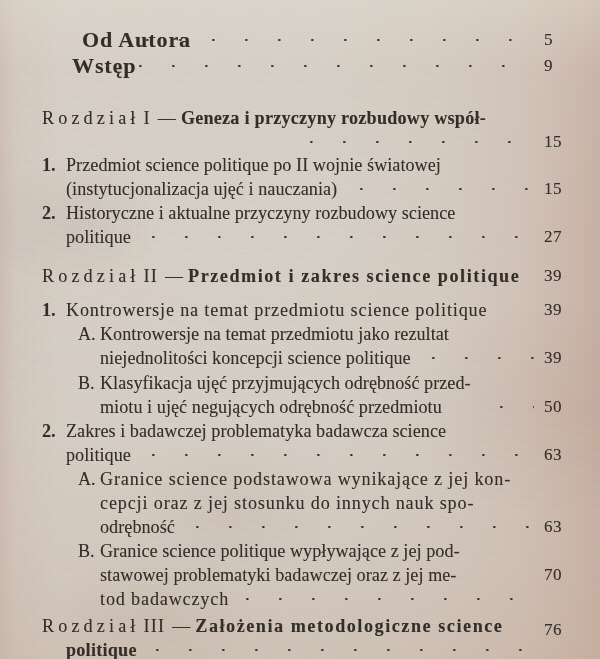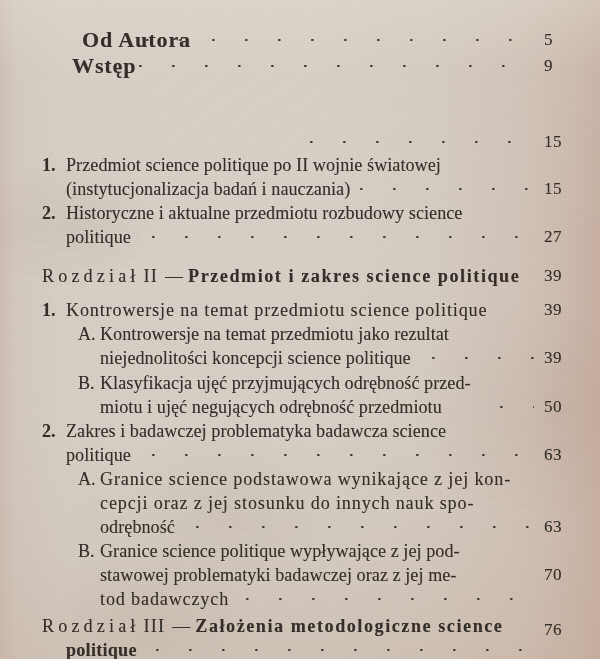--- a/index.html
+++ b/index.html
@@ -148,38 +148,43 @@
       <span class="dots" style="left:146px; right:66px"></span>
       <span class="pg">5</span>
     </div>
 
     <div class="row" style="top:52px">
       <span class="lbl bold big sp-med" style="left:32px">Wstęp</span>
       <span class="dots" style="left:106px; right:66px"></span>
       <span class="pg">9</span>
     </div>
 
+    <div class="row" style="top:104px">
+      <span class="lbl" style="left:42px">
+        <span class="chap-word">Rozdział</span><span class="chap-num">I</span><span class="dash">—</span><span class="chap-title">Geneza i przyczyny rozbudowy współ-</span>
+      </span>
+    </div>
     <div class="row" style="top:128px">
       <span class="dots" style="left:310px; right:66px"></span>
       <span class="pg">15</span>
     </div>
 
     <div class="row" style="top:151px">
       <span class="num-marker" style="left:42px">1.</span>
       <span class="lbl body" style="left:66px">Przedmiot science politique po II wojnie światowej</span>
     </div>
     <div class="row" style="top:175px">
-      <span class="lbl body" style="left:66px">(instytucjonalizacja badań i nauczania)</span>
+      <span class="lbl body" style="left:66px">(instytucjonalizacja ujęć i nauczania)</span>
       <span class="dots" style="left:360px; right:66px"></span>
       <span class="pg">15</span>
     </div>
 
     <div class="row" style="top:199px">
       <span class="num-marker" style="left:42px">2.</span>
-      <span class="lbl body" style="left:66px">Historyczne i aktualne przedmiotu rozbudowy science</span>
+      <span class="lbl body" style="left:66px">Historyczne i aktualne przyczyny rozbudowy science</span>
     </div>
     <div class="row" style="top:223px">
       <span class="lbl body" style="left:66px">politique</span>
       <span class="dots" style="left:152px; right:66px"></span>
       <span class="pg">27</span>
     </div>
 
     <div class="row" style="top:262px">
       <span class="lbl" style="left:42px">
         <span class="chap-word">Rozdział</span><span class="chap-num">II</span><span class="dash">—</span><span class="chap-title sp-wide">Przedmiot i zakres science politique</span>

